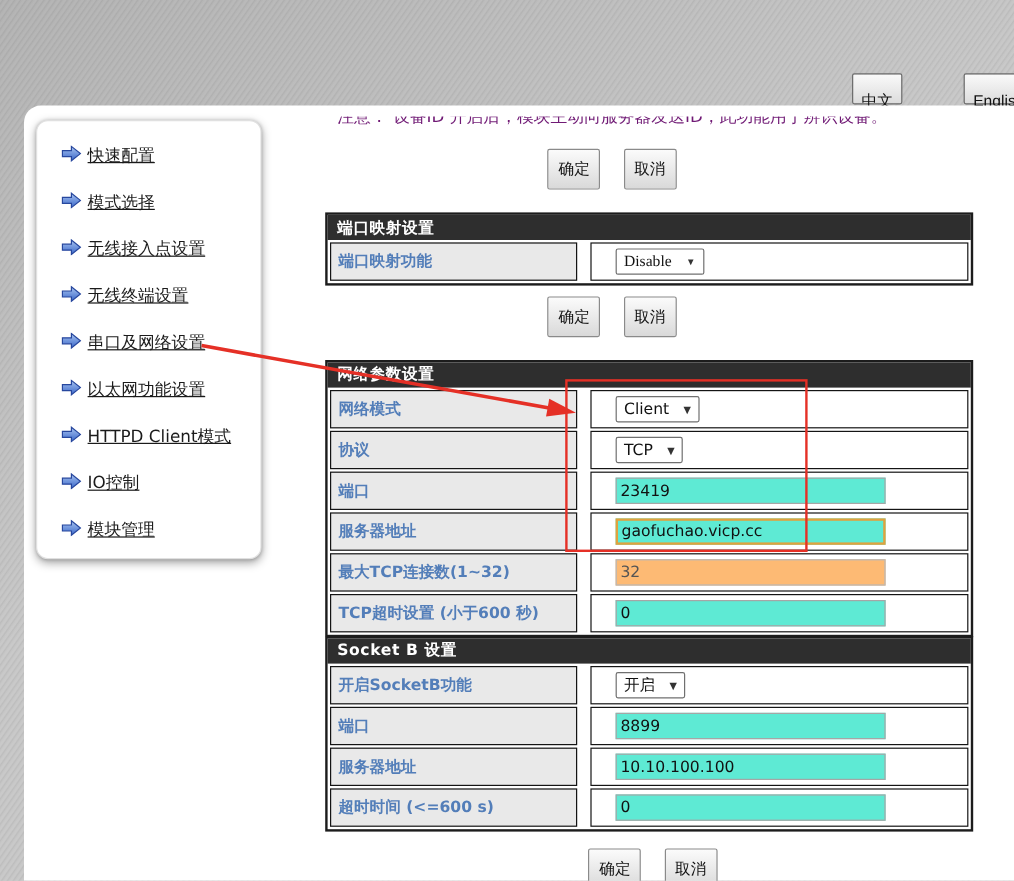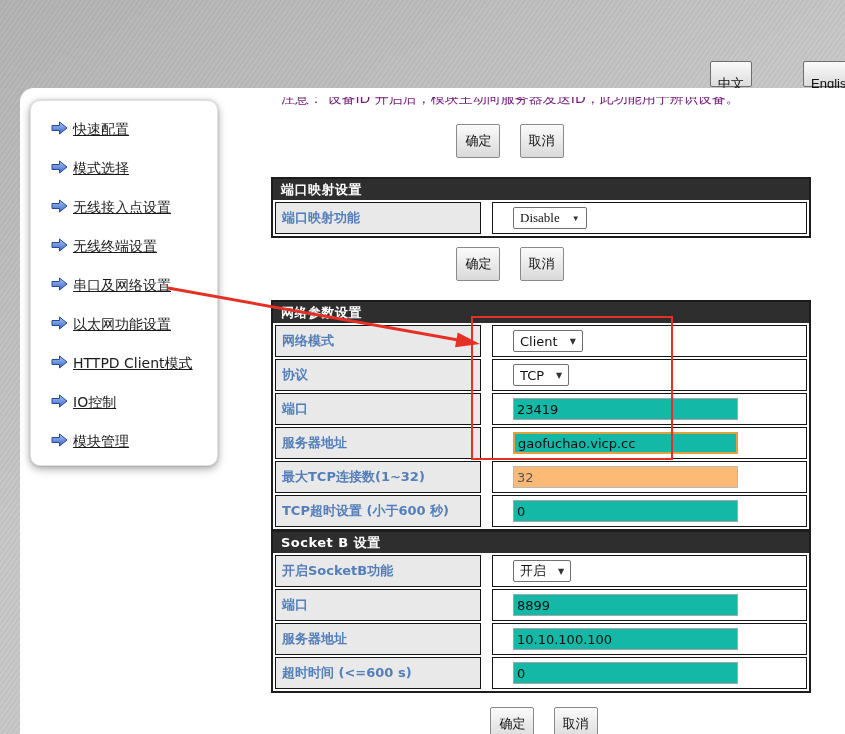--- a/index.html
+++ b/index.html
@@ -90,21 +90,21 @@
   }
   .cell.value{ flex:1; background:#fff; padding-left:20px; }
 
   .fakeselect{
     display:inline-flex; align-items:center; gap:12px;
     border:1px solid #707070; border-radius:2px; background:#fff;
     height:22px; padding:0 6px; font-size:13px; color:#111; cursor:pointer;
   }
   .fakeselect .caret{ font-size:8px; color:#333; }
   .textinput{
-    width:225px; height:22px; border:1px solid #a6a6a6; background:#14b8a6;
+    width:225px; height:22px; border:1px solid #a6a6a6; background:#5eead4;
     font-size:13px; padding:0 3px; color:#111;
     font-family:"DejaVu Sans","Liberation Sans",sans-serif;
   }
   .textinput.disabled{ background:#fdba74; color:#555; border-color:#b8b8b8; }
   .textinput.focused{ border:2px solid #e0a23e; }
 
   
   #overlay{ position:absolute; left:0; top:0; width:845px; height:734px; pointer-events:none; z-index:50; }
 </style>
 </head>

